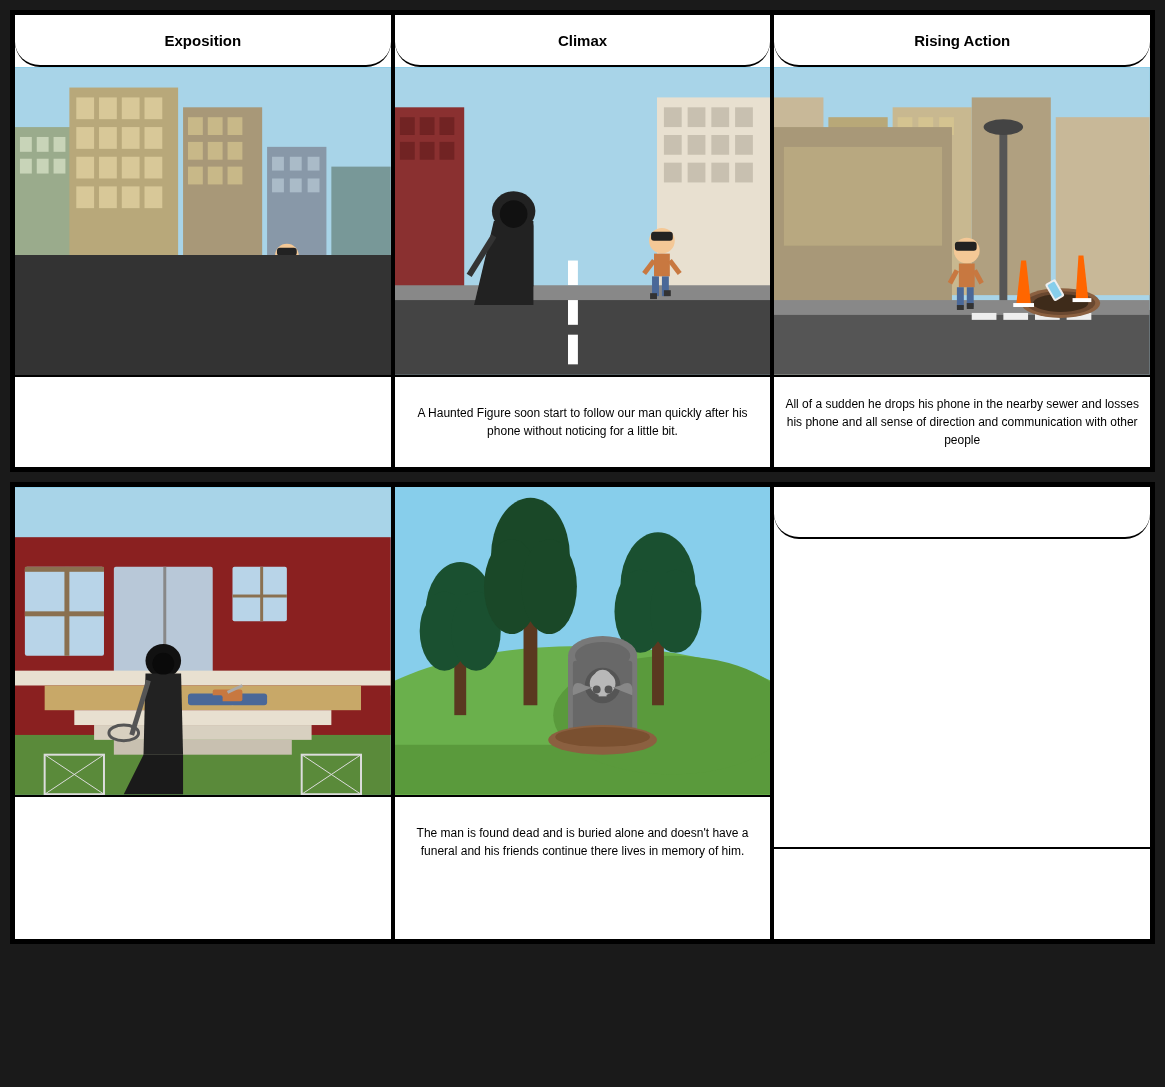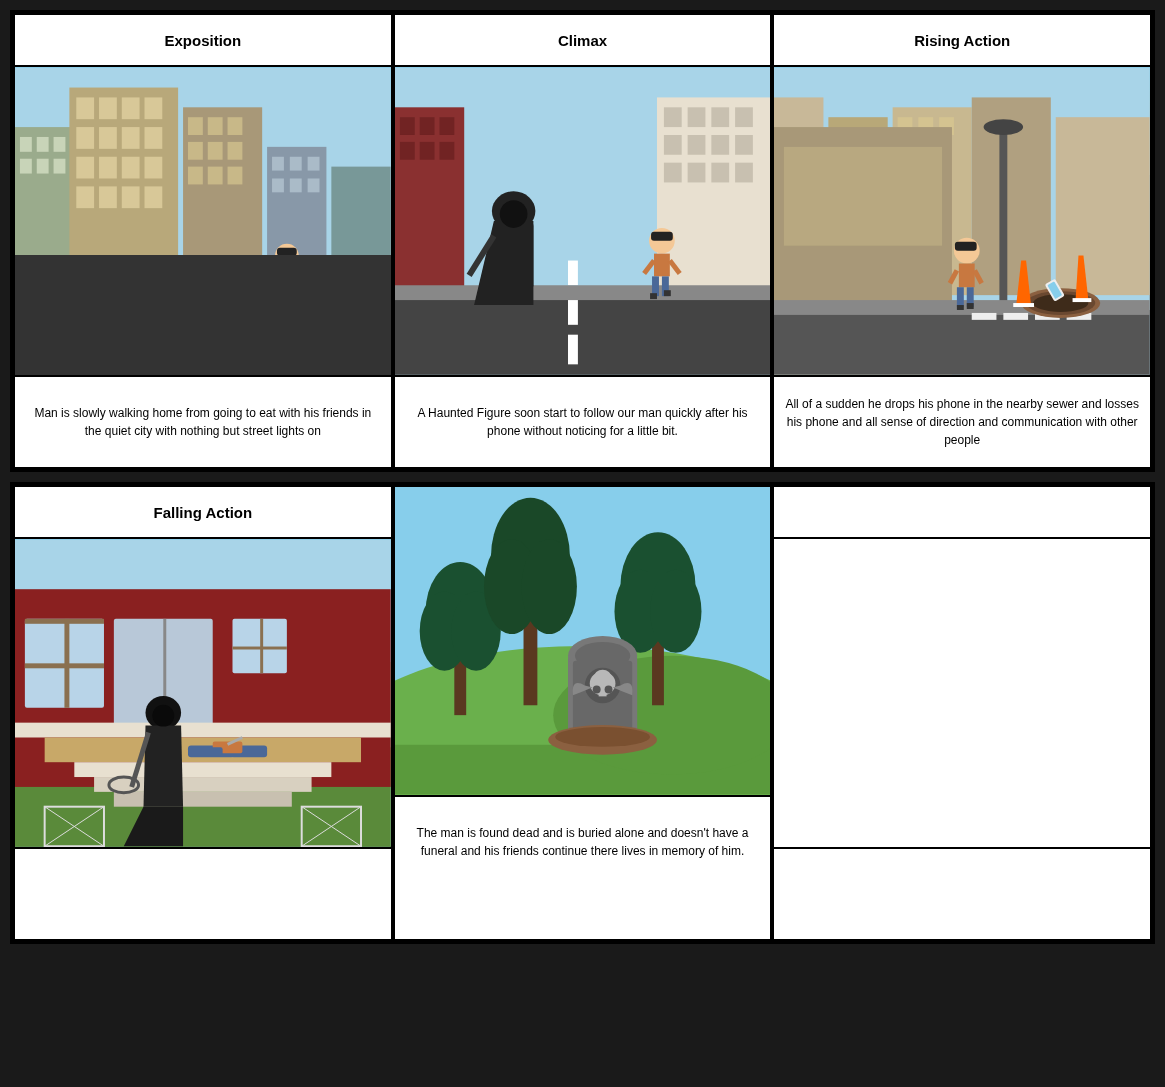--- a/index.html
+++ b/index.html
@@ -31,20 +31,21 @@
       background: #fff;
       text-align: center;
       padding: 10px 16px;
       font-weight: bold;
       font-size: 15px;
       border-bottom: 2px solid #000;
       min-height: 52px;
       display: flex;
       align-items: center;
       justify-content: center;
+      border-radius: 25px;
     }
     .cell-image {
       width: 100%;
       height: 310px;
       overflow: hidden;
       position: relative;
       border-bottom: 2px solid #000;
     }
     .cell-text {
       padding: 14px 10px;
@@ -186,21 +187,20 @@
           <rect x="275" y="224" width="6" height="18" fill="#4a6898"></rect>
           <rect x="266" y="240" width="6" height="5" fill="#333"></rect>
           <rect x="275" y="240" width="6" height="5" fill="#333"></rect>
 
           <line x1="265" y1="208" x2="275" y2="215" stroke="#c87840" stroke-width="4"></line>
           <line x1="282" y1="208" x2="272" y2="215" stroke="#c87840" stroke-width="4"></line>
 
           <rect x="265" y="182" width="20" height="8" fill="#222" rx="3"></rect>
         </svg>
       </div>
-      <div class="cell-text">Man is slowly walking home from going to eat with his friends in the quiet city with nothing but street lights on</div>
     </div>
 
     <div class="cell">
       <div class="cell-header">Climax</div>
       <div class="cell-image scene-climax">
         <svg class="scene-svg" viewBox="0 0 380 310" xmlns="http://www.w3.org/2000/svg">
 
           <rect x="0" y="0" width="380" height="310" fill="#a8d4e8"></rect>
 
           <rect x="0" y="40" width="70" height="200" fill="#8a3030"></rect>
@@ -318,21 +318,20 @@
         </svg>
       </div>
       <div class="cell-text">All of a sudden he drops his phone in the nearby sewer and losses his phone and all sense of direction and communication with other people</div>
     </div>
 
   </div>
 
   <div class="row">
 
     <div class="cell">
-      <div class="cell-header">Falling Action</div>
       <div class="cell-image scene-falling">
         <svg class="scene-svg" viewBox="0 0 380 310" xmlns="http://www.w3.org/2000/svg">
 
           <rect x="0" y="0" width="380" height="310" fill="#a8d4e8"></rect>
 
           <rect x="0" y="210" width="380" height="100" fill="#5a8a3a"></rect>
 
           <rect x="0" y="50" width="380" height="200" fill="#8a2020"></rect>
 
           <rect x="10" y="80" width="80" height="90" fill="#b8d4e8" rx="2"></rect>

